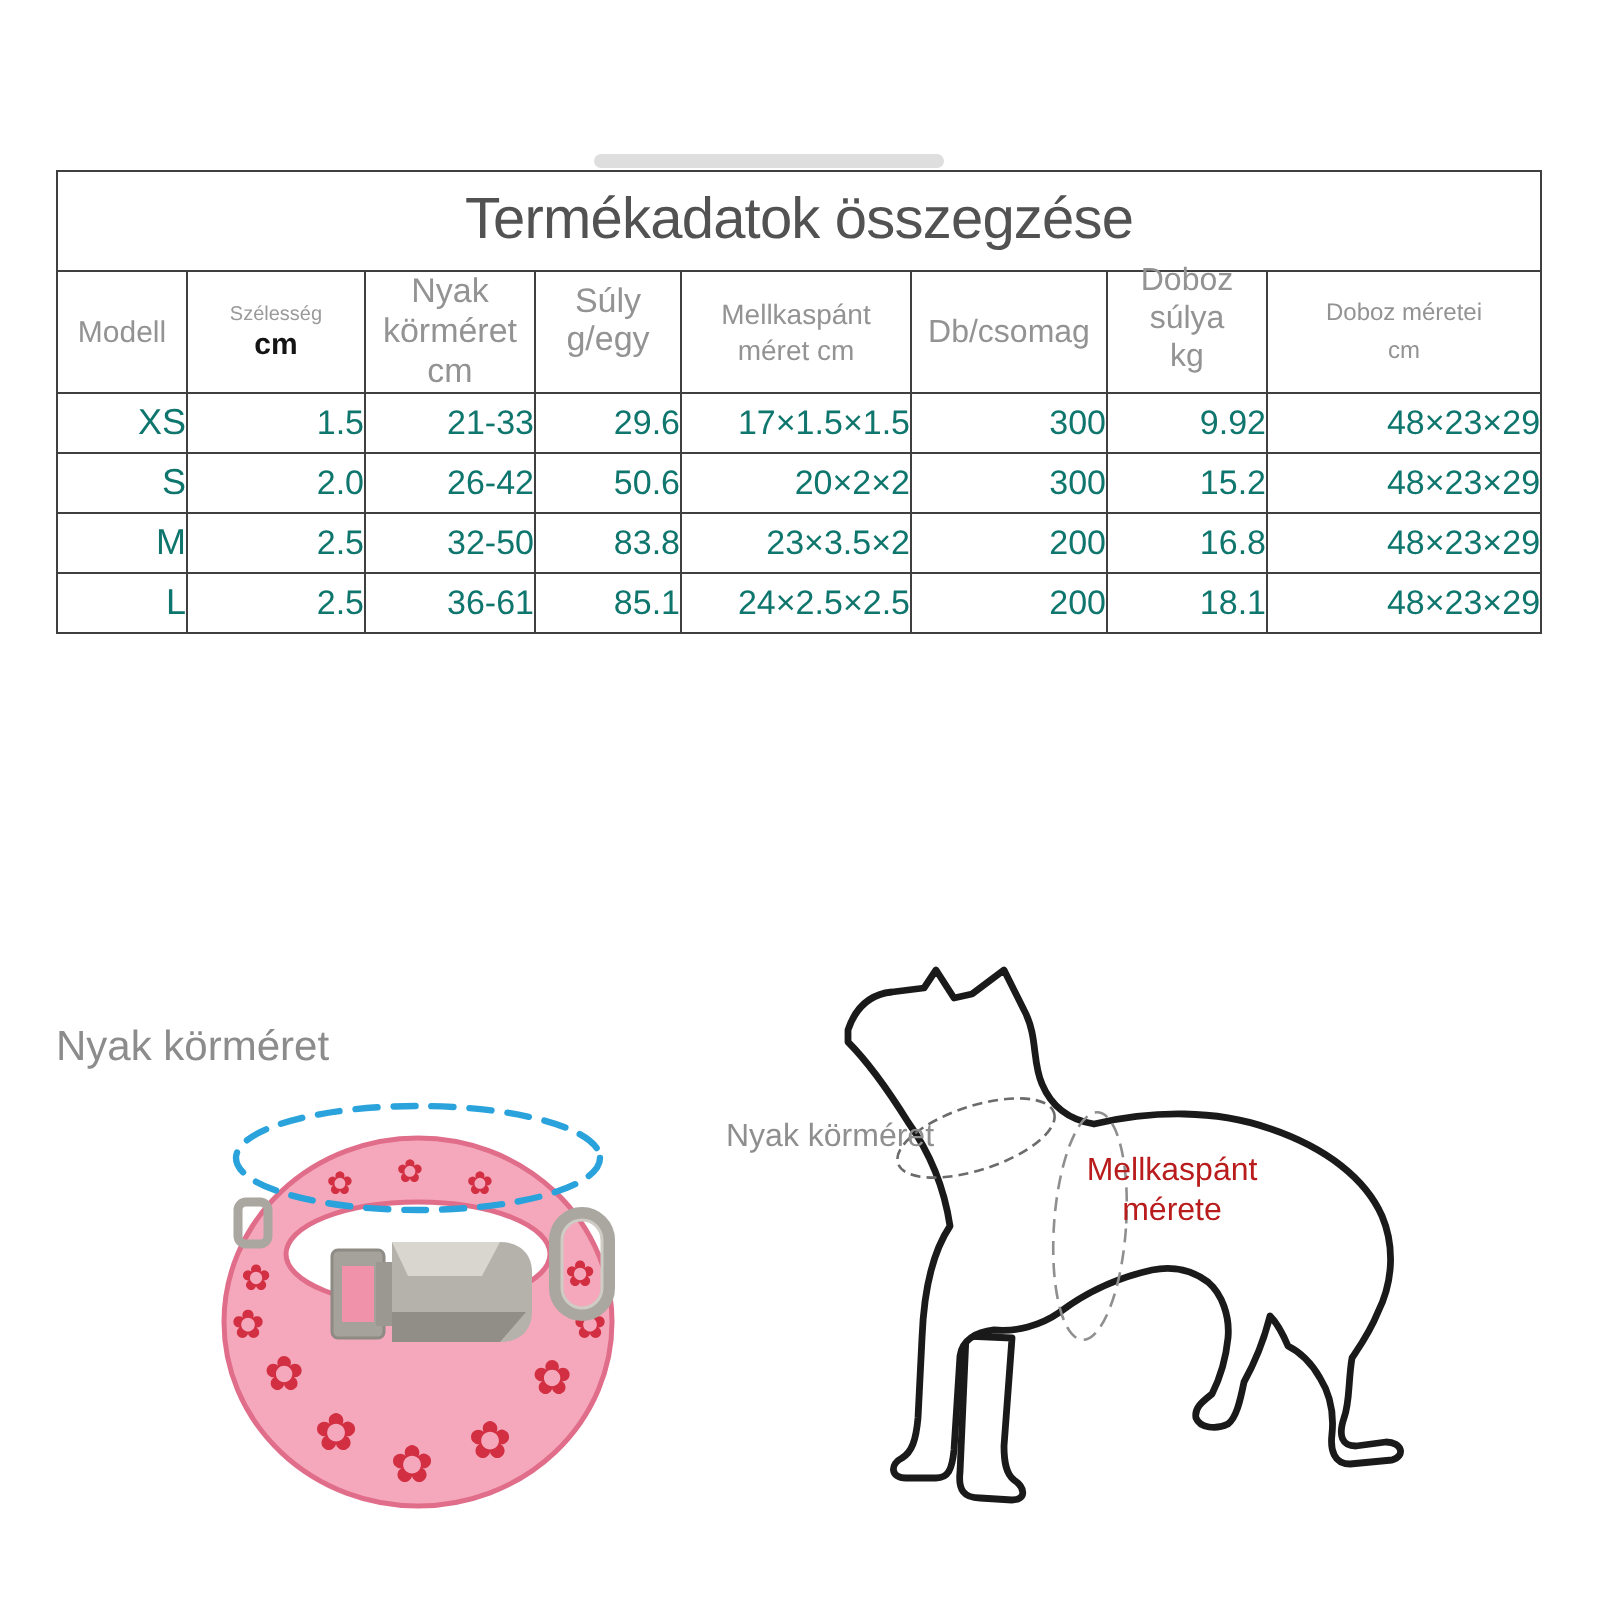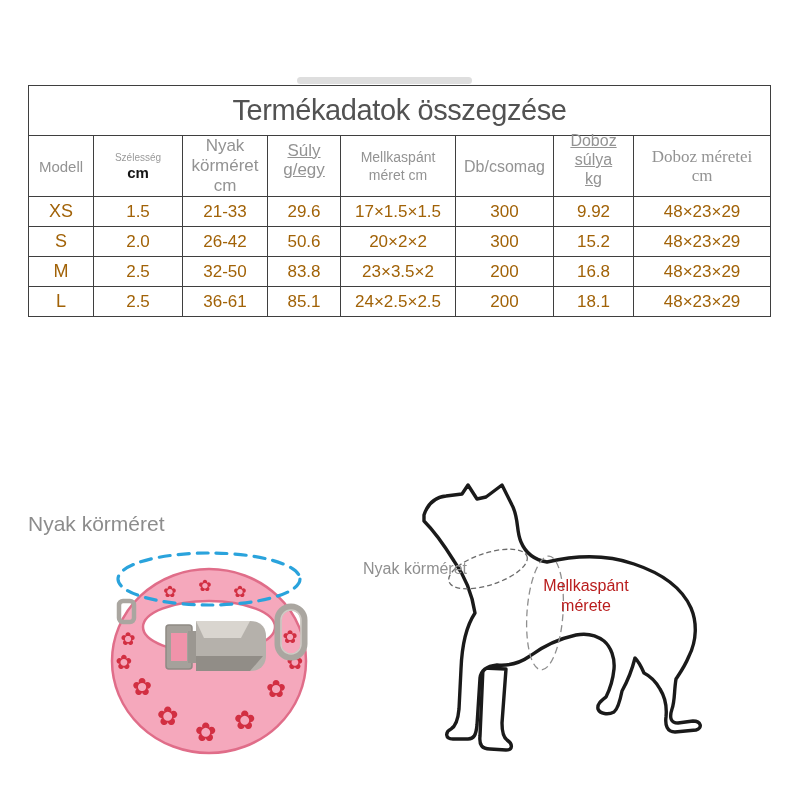--- a/index.html
+++ b/index.html
@@ -22,25 +22,25 @@
   .title-cell {
     height:49px; font-size:29px; color:#525252; letter-spacing:-0.4px;
   }
   .header-row td { height:49px; color:#939393; vertical-align:middle; }
   .hdr { font-size:16px; line-height:19px; }
   .hdr-modell { font-size:15px; }
   .hdr-szelesseg-top { display:block; font-size:10px; line-height:13px; color:#9a9a9a; }
   .hdr-szelesseg-unit { display:block; font-size:15px; line-height:17px; color:#141414; font-weight:700; }
   .hdr-nyak { font-size:17px; line-height:20px; }
   .hdr-csomagolasi { font-size:14px; line-height:18px; }
-  .hdr-doboz-meretei { font-size:17px; line-height:19px;font-family:Liberation Serif, serif; }
-  .hdr-overflow { vertical-align:top;text-decoration:underline; }
+  .hdr-doboz-meretei { font-size:12px; line-height:19px; }
+  .hdr-overflow { vertical-align:top; }
   .hdr-overflow .lines { margin-top:-13px; font-size:17px; line-height:19px; }
   .hdr-overflow .lines3 { margin-top:-13px; font-size:16px; line-height:19px; }
-  .data-row td { height:29px; font-size:17px; color:#a16207; }
+  .data-row td { height:29px; font-size:17px; color:#0f766e;text-align:right; }
   .data-row .model-cell { font-size:18px; }
 
   .top-artifact {
     position:absolute; left:297px; top:29px; width:175px; height:7px;
     background:#bdbdbd; opacity:.5; border-radius:4px;
   }
 
   
   .note {
     position:absolute; left:40px; top:320px; width:720px;

